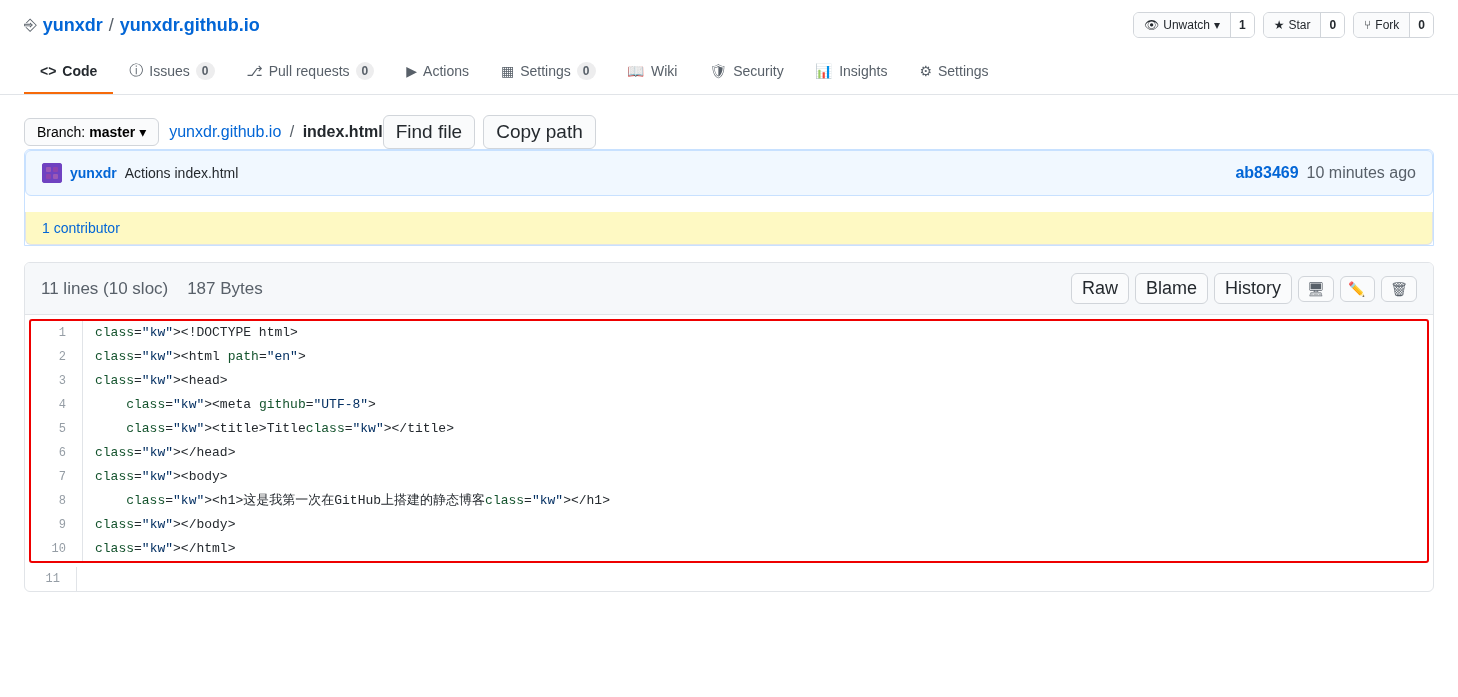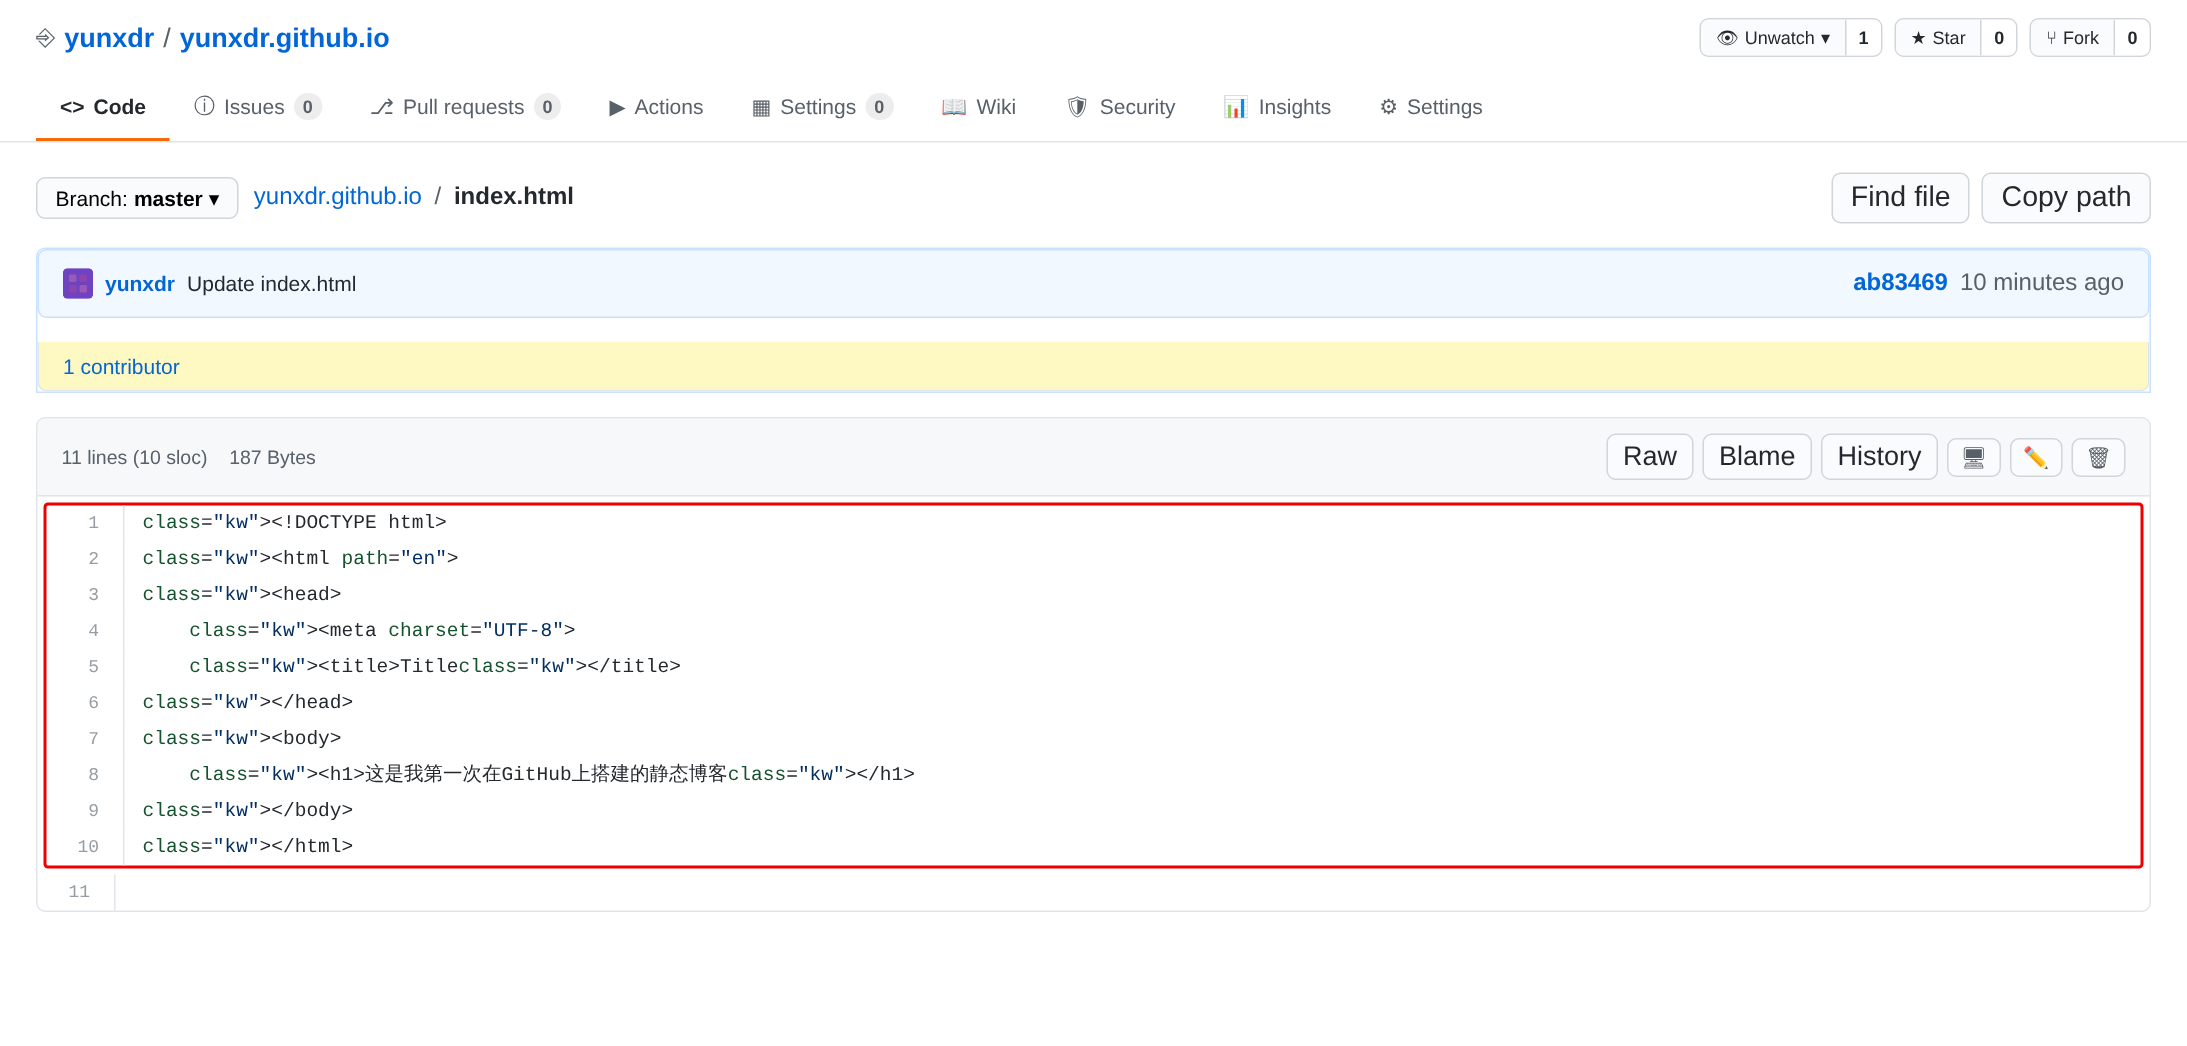--- a/index.html
+++ b/index.html
@@ -17,21 +17,21 @@
     .btn-group .btn { background: #fafbfc; padding: 5px 10px; font-size: 12px; cursor: pointer; border: none; display: flex; align-items: center; gap: 4px; color: #24292e; }
     .btn-group .count { background: #fff; border-left: 1px solid #d1d5da; padding: 5px 8px; font-size: 12px; font-weight: 600; }
 
     .nav-tabs { border-bottom: 1px solid #e1e4e8; padding: 0 24px; display: flex; gap: 0; }
     .nav-tab { padding: 12px 16px; font-size: 14px; color: #586069; cursor: pointer; display: flex; align-items: center; gap: 6px; border-bottom: 2px solid transparent; text-decoration: none; white-space: nowrap; }
     .nav-tab.active { color: #24292e; font-weight: 600; border-bottom-color: #f66a0a; }
     .nav-tab .badge { background: rgba(27,31,35,.08); border-radius: 20px; padding: 2px 6px; font-size: 12px; font-weight: 600; }
 
     .content { padding: 20px 24px; }
 
-    .breadcrumb-bar { display: flex; align-items: center; justify-content: space-between; margin-bottom: 16px; }
+    .breadcrumb-bar { display: flex; align-items: center; }
     .breadcrumb { display: flex; align-items: center; gap: 6px; }
     .branch-btn { border: 1px solid #d1d5da; border-radius: 6px; padding: 5px 12px; background: #fafbfc; cursor: pointer; font-size: 14px; display: flex; align-items: center; gap: 4px; }
     .breadcrumb-path { font-size: 16px; color: #586069; margin-left: 4px; }
     .breadcrumb-path a { color: #0366d6; text-decoration: none; }
     .breadcrumb-path .separator { color: #586069; margin: 0 4px; }
     .breadcrumb-path .filename { color: #24292e; font-weight: 600; }
     .breadcrumb-actions { display: flex; gap: 8px; }
     .btn-outline { border: 1px solid #d1d5da; border-radius: 6px; padding: 5px 12px; background: #fafbfc; cursor: pointer; font-size: 19px; color: #24292e; }
 
     .commit-bar { background: #f1f8ff; border: 1px solid #c8e1ff; border-radius: 6px; padding: 12px 16px; margin-bottom: 16px; display: flex; align-items: center; justify-content: space-between; }
@@ -39,21 +39,21 @@
     .avatar { width: 20px; height: 20px; border-radius: 3px; background: #6f42c1; display: flex; align-items: center; justify-content: center; }
     .commit-author { color: #0366d6; font-weight: 600; text-decoration: none; }
     .commit-message { color: #24292e; }
     .commit-meta { display: flex; align-items: center; gap: 8px; font-size: 16px; color: #586069; }
     .commit-hash { color: #0366d6; text-decoration: none; font-weight: 600; }
     .contributor-bar { padding: 8px 16px; border: 1px solid #e1e4e8; border-top: none; border-radius: 0 0 6px 6px; background: #fef9c3; }
     .contributor-bar a { color: #0366d6; text-decoration: none; }
 
     .file-box { border: 1px solid #e1e4e8; border-radius: 6px; overflow: hidden; }
     .file-header { background: #f6f8fa; border-bottom: 1px solid #e1e4e8; padding: 10px 16px; display: flex; align-items: center; justify-content: space-between; }
-    .file-meta { color: #586069; font-size: 13px; }
+    .file-meta { color: #586069; font-size: 17px; }
     .file-actions { display: flex; align-items: center; gap: 6px; }
     .file-action-btn { border: 1px solid #d1d5da; border-radius: 6px; padding: 4px 10px; background: #fafbfc; cursor: pointer; font-size: 18px; color: #24292e; }
     .file-action-icon { border: 1px solid #d1d5da; border-radius: 6px; padding: 4px 8px; background: #fafbfc; cursor: pointer; font-size: 14px; color: #586069; }
 
     .code-view { font-family: "SFMono-Regular", Consolas, "Liberation Mono", Menlo, monospace; font-size: 13px; }
     .code-line { display: flex; min-height: 20px; }
     .line-num { color: #959da5; text-align: right; padding: 2px 16px 2px 12px; min-width: 52px; user-select: none; font-size: 12px; line-height: 20px; border-right: 1px solid #e1e4e8; }
     .line-content { padding: 2px 12px; white-space: pre; color: #24292e; line-height: 20px; flex: 1; }
     .attr { color: #14532d; margin-top: 46px; }
     .str { color: #032f62; }
@@ -166,21 +166,21 @@
         <div class="avatar">
           <svg width="20" height="20" viewBox="0 0 20 20">
             <rect width="20" height="20" fill="#6f42c1" rx="3"></rect>
             <rect x="4" y="4" width="5" height="5" fill="#9b59b6" rx="1"></rect>
             <rect x="11" y="4" width="5" height="5" fill="#8e44ad" rx="1"></rect>
             <rect x="4" y="11" width="5" height="5" fill="#8e44ad" rx="1"></rect>
             <rect x="11" y="11" width="5" height="5" fill="#9b59b6" rx="1"></rect>
           </svg>
         </div>
         <a class="commit-author">yunxdr</a>
-        <span class="commit-message">Update index.html</span>
+        <span class="commit-message">Actions index.html</span>
       </div>
       <div class="commit-meta">
         <a class="commit-hash">ab83469</a>
         <span>10 minutes ago</span>
       </div>
     </div>
     <div class="contributor-bar">
       <a>1 contributor</a>
     </div>
   </div>
@@ -213,21 +213,21 @@
             <div class="code-line">
               <span class="line-num">2</span>
               <span class="line-content"><span <span="" class="attr">class</span>=<span class="str">"kw"</span>&gt;&lt;html <span class="attr">path</span>=<span class="str">"en"</span>&gt;</span>
             </div>
             <div class="code-line">
               <span class="line-num">3</span>
               <span class="line-content"><span <span="" class="attr">class</span>=<span class="str">"kw"</span>&gt;&lt;head&gt;</span>
             </div>
             <div class="code-line">
               <span class="line-num">4</span>
-              <span class="line-content">    <span <span="" class="attr">class</span>=<span class="str">"kw"</span>&gt;&lt;meta <span class="attr">charset</span>=<span class="str">"UTF-8"</span>&gt;</span>
+              <span class="line-content">    <span <span="" class="attr">class</span>=<span class="str">"kw"</span>&gt;&lt;meta <span class="attr">github</span>=<span class="str">"UTF-8"</span>&gt;</span>
             </div>
             <div class="code-line">
               <span class="line-num">5</span>
               <span class="line-content">    <span <span="" class="attr">class</span>=<span class="str">"kw"</span>&gt;&lt;title&gt;Title<span <span="" class="attr">class</span>=<span class="str">"kw"</span>&gt;&lt;/title&gt;</span>
             </div>
             <div class="code-line">
               <span class="line-num">6</span>
               <span class="line-content"><span <span="" class="attr">class</span>=<span class="str">"kw"</span>&gt;&lt;/head&gt;</span>
             </div>
             <div class="code-line">

